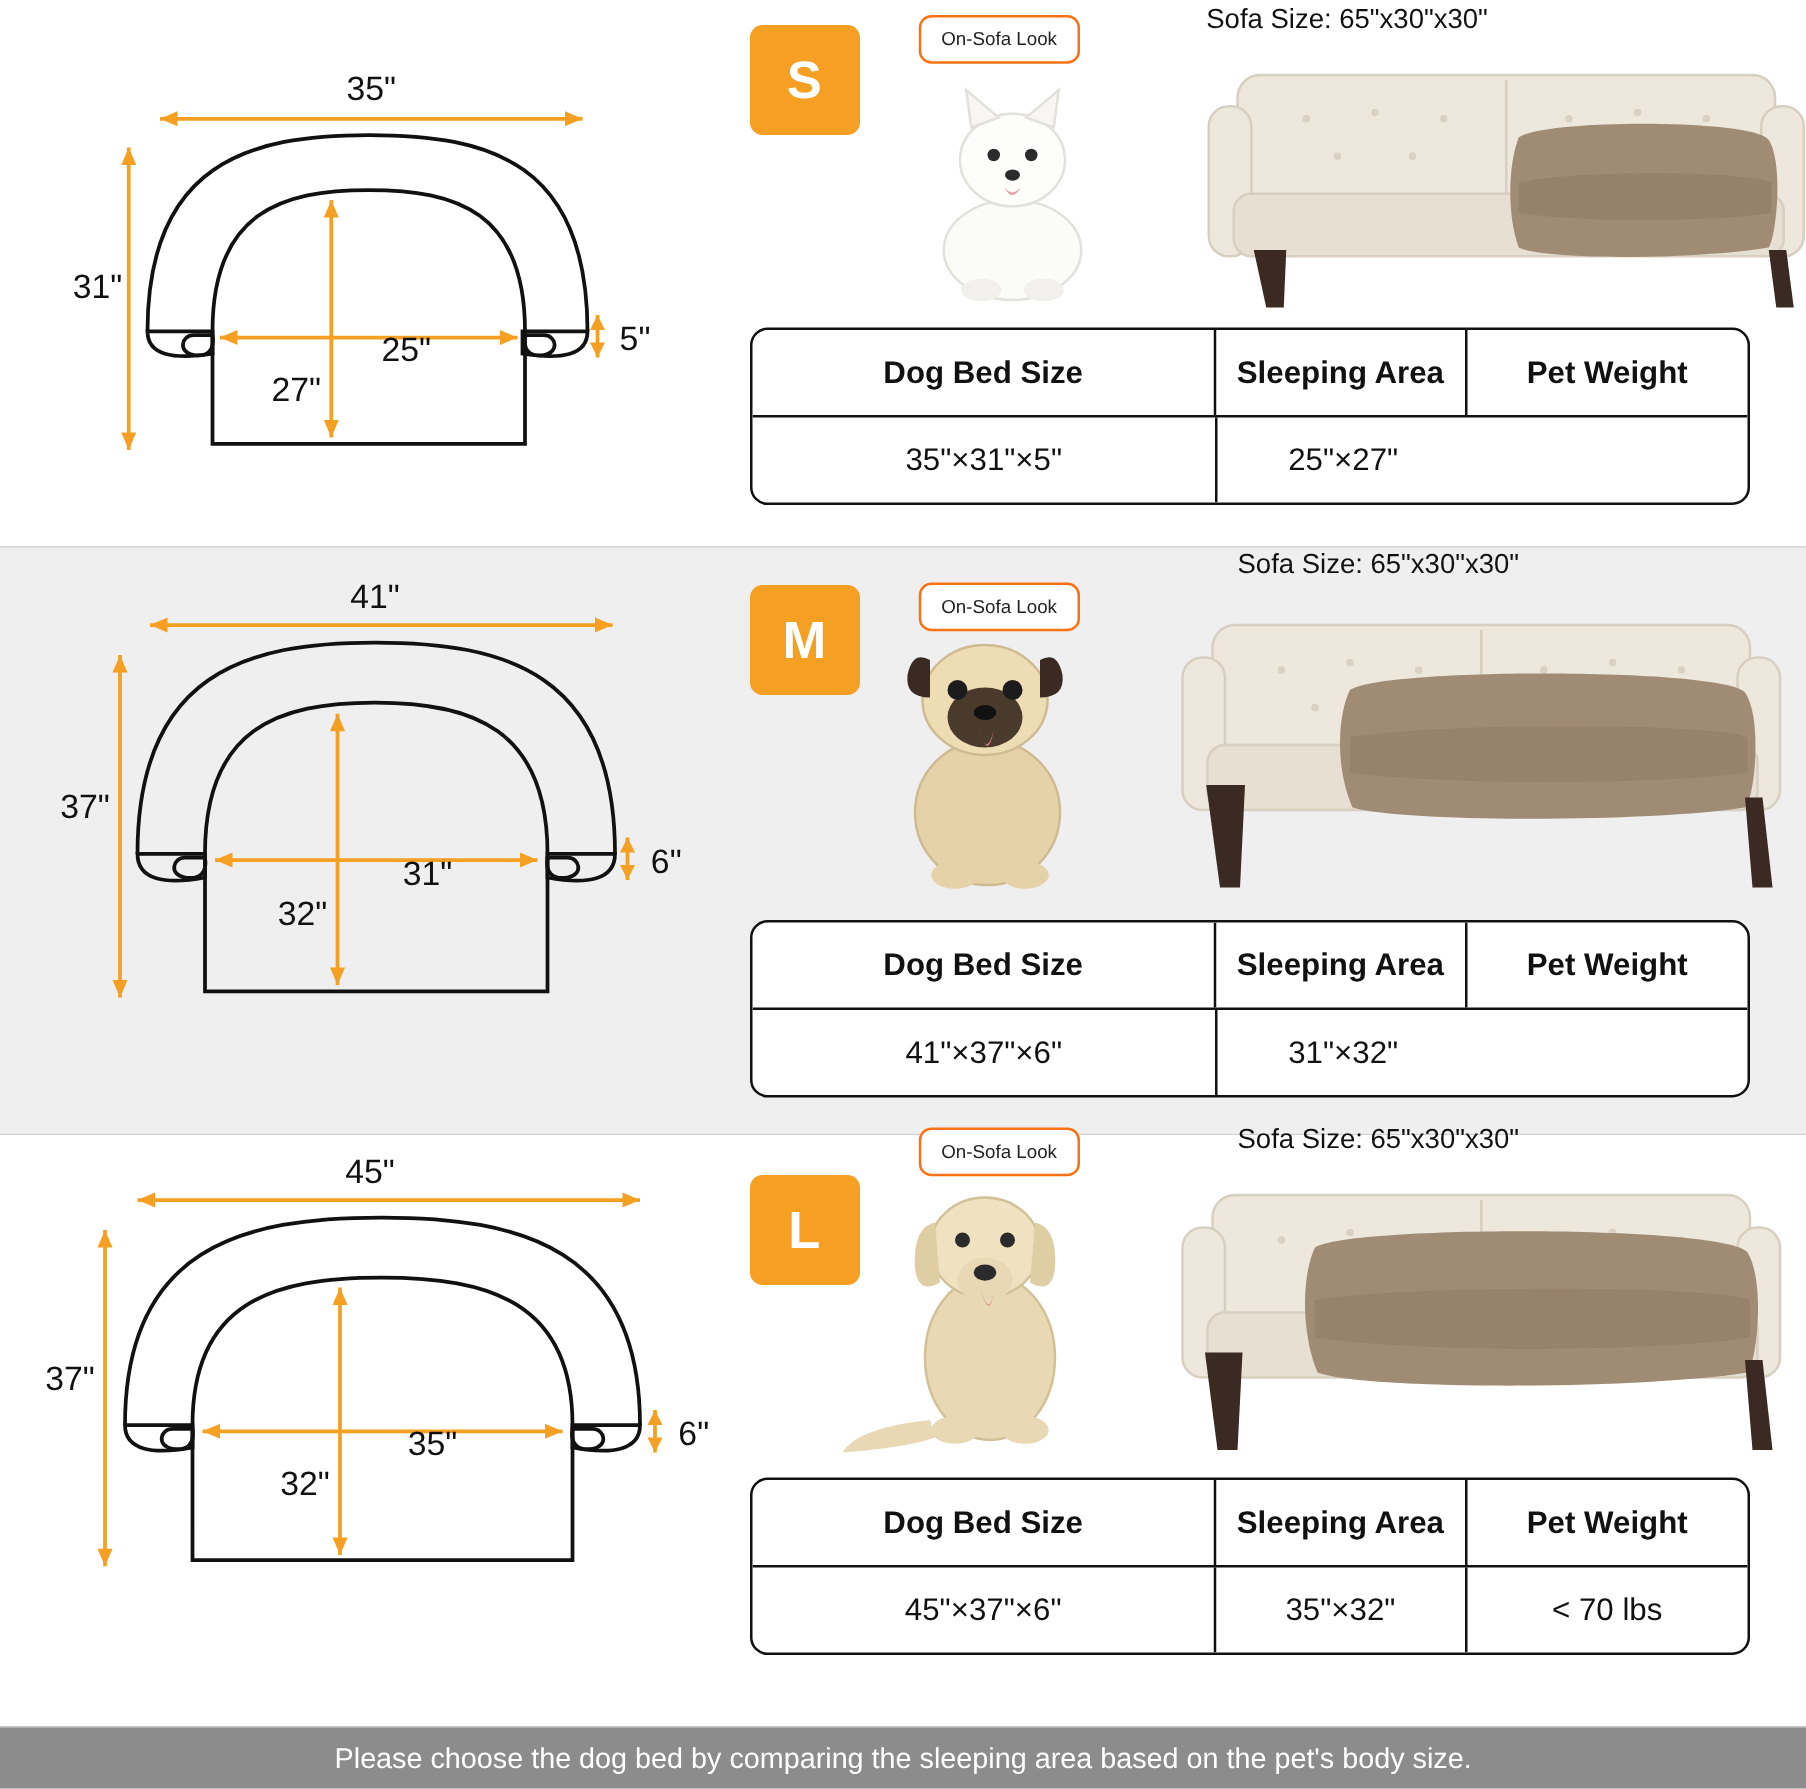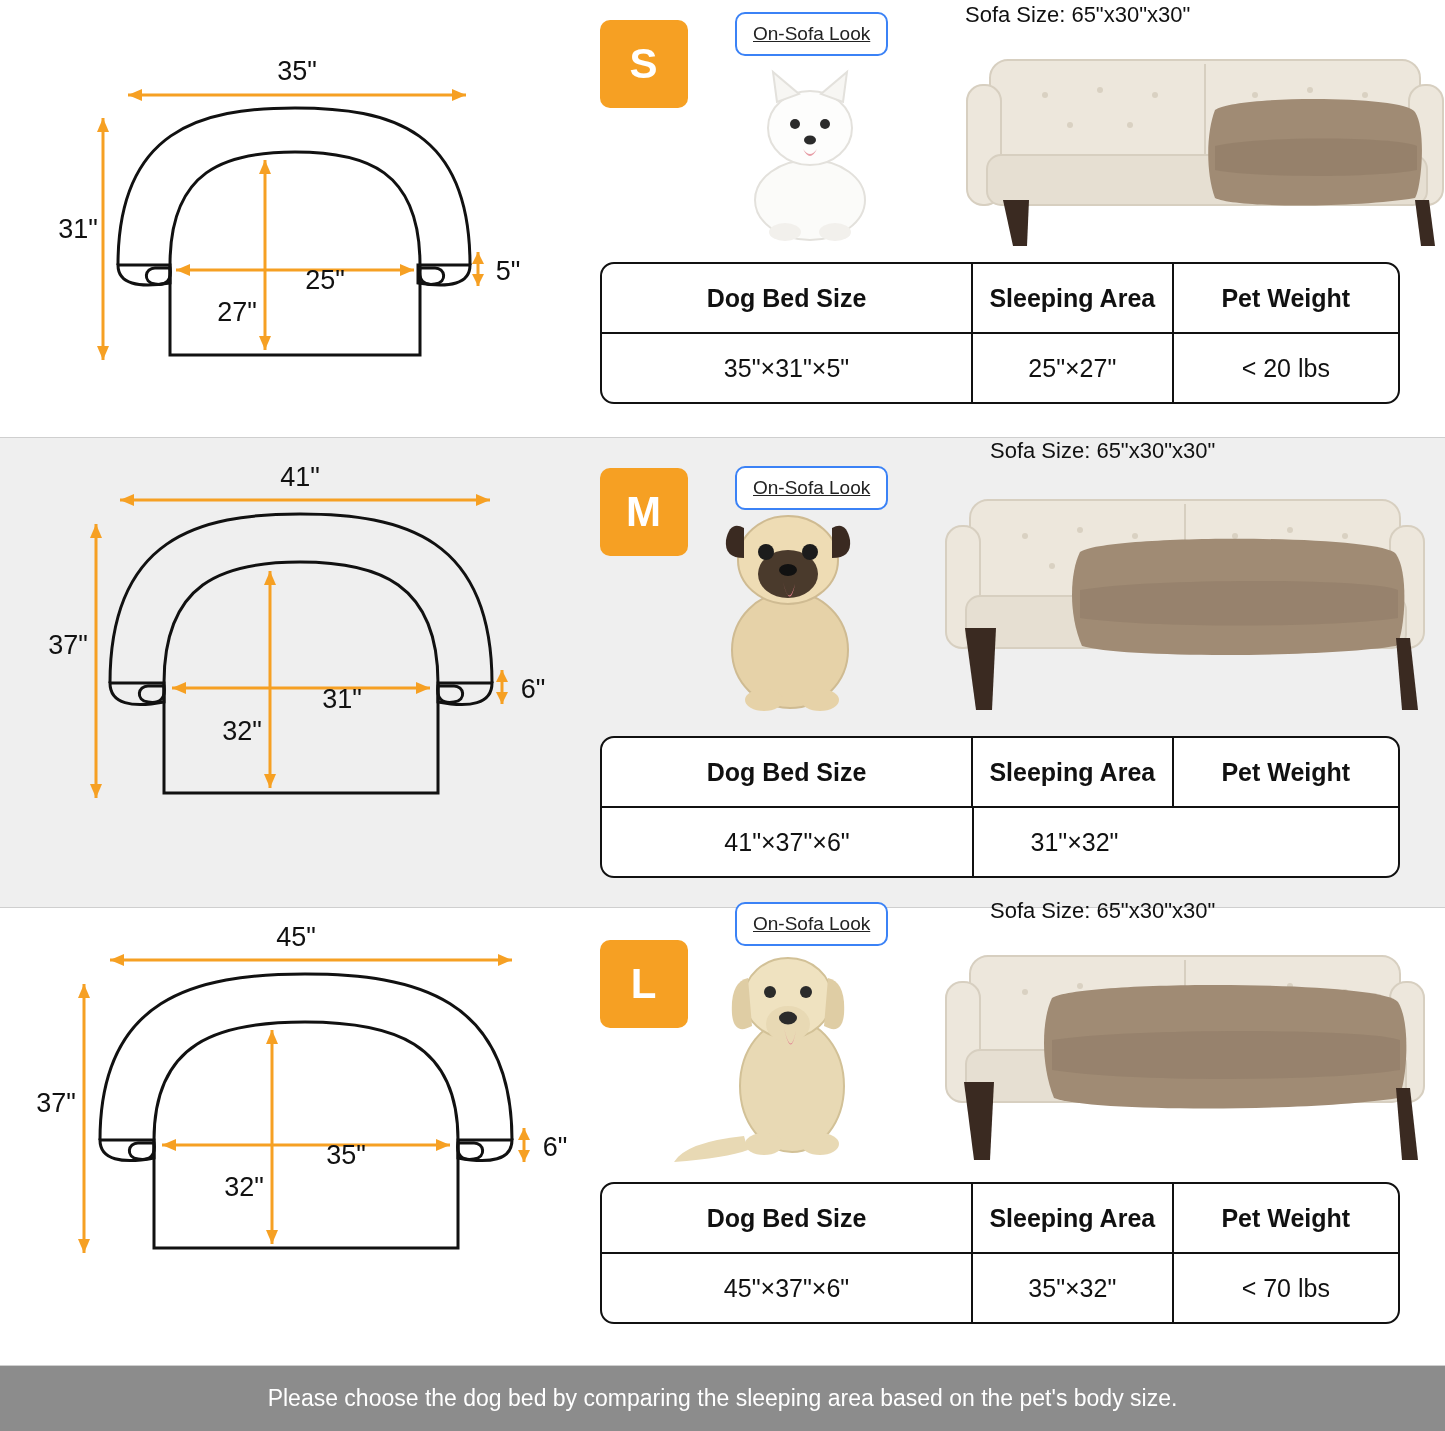--- a/index.html
+++ b/index.html
@@ -38,28 +38,27 @@
     background:#F6A023;
     border-radius:10px;
     color:#fff;
     font-size:42px;
     font-weight:bold;
     display:flex; align-items:center; justify-content:center;
     letter-spacing:1px;
   }
   .onsofa {
     position:absolute;
-    border:2px solid #3b82f6;
+    border:2px solid #f97316;
     border-radius:10px;
     background:#fff;
     padding:9px 16px;
-    font-size:19px;
+    font-size:15px;
     color:#222;
     white-space:nowrap;
-    text-decoration:underline;
   }
   .sofa-size {
     position:absolute;
     font-size:22px;
     color:#111;
     white-space:nowrap;
   }
 
   
   .spec-table {
@@ -82,21 +81,21 @@
   .spec-table .cell:last-child { border-right:none; }
   .spec-table .c0 { width:372px;text-align:right; }
   .spec-table .c1 { width:201px; }
   .spec-table .c2 { width:225px; }
   .spec-table .trow.head .cell { font-weight:bold; }
 
   
   .footer {
     position:absolute;
     left:0; bottom:0;
-    width:1445px; height:66px;
+    width:1445px; height:50px;
     background:#8c8c8c;
     color:#fff;
     display:flex; align-items:center; justify-content:center;
     font-size:23px;
     border-top:1px solid #cfcfcf;
   }
 
   
   .art { position:absolute; }
 </style>
@@ -194,21 +193,20 @@
 
       <div class="spec-table" style="left:10px; top:262px; width:800px;">
         <div class="trow head">
           <div class="cell c0">Dog Bed Size</div>
           <div class="cell c1">Sleeping Area</div>
           <div class="cell c2">Pet Weight</div>
         </div>
         <div class="trow">
           <div class="cell c0">35"×31"×5"</div>
           <div class="cell c1">25"×27"</div>
-          <div class="cell c2">&lt; 20 lbs</div>
         </div>
       </div>
     </div>
   </div>
 
   <div class="row row-m">
     <div class="left-pane">
       <div class="diagram">
         <svg width="590" height="470" viewBox="0 0 590 470">
           <path d="M110 245 C110 100 198 76 300 76 C404 76 492 100 492 245" fill="none" stroke="#111" stroke-width="3"></path>

